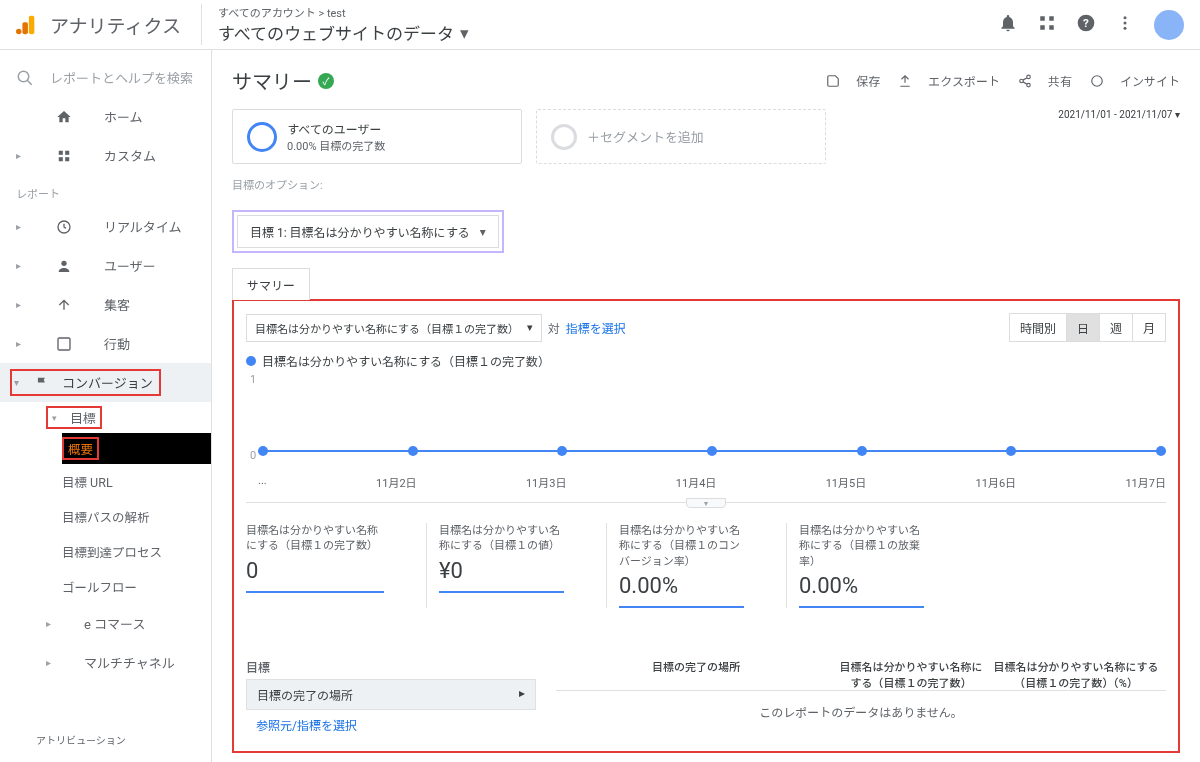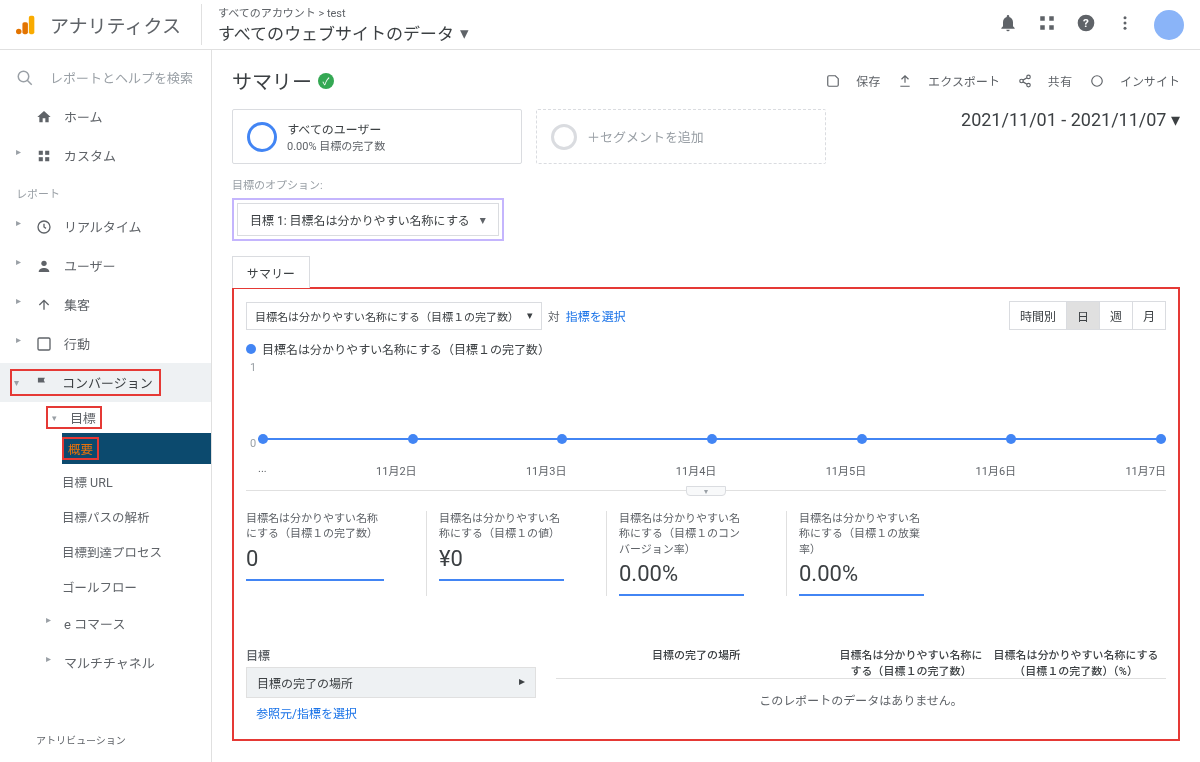--- a/index.html
+++ b/index.html
@@ -14,48 +14,48 @@
 .hdr-title { font-size: 17px; color: #3c4043; display: flex; align-items: center; }
 .hdr-right { display: flex; align-items: center; gap: 20px; }
 .hdr-icon { color: #5f6368; cursor: pointer; }
 .avatar { width: 30px; height: 30px; border-radius: 50%; background: #8ab4f8; }
 
 
 .layout { display: flex; height: calc(762px - 50px); }
 .sidebar { width: 212px; border-right: 1px solid #e0e0e0; overflow-y: auto; padding-top: 8px; }
 .sb-search { display: flex; align-items: center; padding: 10px 16px; color: #9aa0a6; }
 .sb-search svg { margin-right: 16px; }
-.sb-item { display: flex; padding: 10px 16px; color: #5f6368; cursor: pointer; font-size: 13px; }
+.sb-item { display: flex; align-items: center; padding: 10px 16px; color: #5f6368; cursor: pointer; font-size: 13px; gap: 20px; }
 .sb-item .chev { width: 12px; margin-right: 6px; color: #9aa0a6; font-size: 10px; }
 .sb-item .ico { width: 20px; margin-right: 10px; display: flex; align-items: center; justify-content: center; }
 .sb-section-label { font-size: 11px; color: #9aa0a6; padding: 10px 16px 6px; }
 .sb-item.active { background: #eef1f3; color: #3c4043; }
 .sb-sub { padding-left: 46px; }
 .sb-sub .sb-item { padding-left: 0; }
 .sb-sub2 { padding-left: 62px; }
 .sb-sub2 .sb-item { padding: 8px 0; font-size: 12.5px; }
-.sb-link-active { color: #e8710a; background: #0c4a6e; }
+.sb-link-active { color: #e8710a; background: #000000; }
 .box-hl-inner { border: 2px solid #e53935; padding: 0 4px; display: inline-flex; align-items: center; }
 
 .main { flex: 1; padding: 16px 20px; overflow: auto; }
 .page-head { display: flex; align-items: center; justify-content: space-between; margin-bottom: 14px; }
 .page-title { font-size: 20px; display: flex; align-items: center; gap: 6px; }
 .badge-ok { width: 16px; height: 16px; background: #34a853; border-radius: 50%; display: inline-flex; align-items: center; justify-content: center; color: #fff; font-size: 10px; }
 .page-actions { display: flex; gap: 18px; font-size: 12px; color: #5f6368; }
 .page-actions .act { display: flex; align-items: center; gap: 16px; cursor: pointer; }
 
 .seg-row { display: flex; gap: 14px; margin-bottom: 12px; }
 .seg-box { border: 1px solid #dadce0; border-radius: 2px; padding: 10px 14px; display: flex; align-items: center; gap: 10px; min-width: 290px; min-height: 50px; }
 .seg-circle { width: 30px; height: 30px; border: 3px solid #4285f4; border-radius: 50%; }
 .seg-circle.gray { border-color: #dadce0; width: 26px; height: 26px; }
 .seg-text { font-size: 12px; }
 .seg-sub { font-size: 11px; color: #5f6368; }
 .seg-add { color: #9aa0a6; font-size: 13px; }
 
-.goal-opt-label { font-size: 11px; color: #9aa0a6; margin-bottom: 6px; }
+.goal-opt-label { font-size: 11px; color: #9aa0a6; margin-bottom: 18px; }
 .goal-opt-box { border: 2px solid #c4b5fd; display: inline-block; padding: 3px; }
 .goal-select { border: 1px solid #dadce0; padding: 7px 12px; font-size: 12px; display: inline-flex; align-items: center; cursor: pointer; }
 
 .tabs { margin-top: 14px; }
 .tab { display: inline-block; border: 1px solid #dadce0; border-bottom: none; padding: 7px 14px; font-size: 12px; background: #fff; position: relative; top: 1px; }
 
 .chart-box { border: 2px solid #e53935; padding: 12px; }
 .chart-top { display: flex; justify-content: space-between; align-items: center; margin-bottom: 10px; }
 .metric-sel { border: 1px solid #dadce0; padding: 5px 8px; font-size: 11px; display: inline-flex; align-items: center; cursor: pointer; }
 .vs-label { font-size: 12px; color: #5f6368; margin: 0 6px; }
@@ -300,21 +300,21 @@
         <div>
             <div class="seg-text">すべてのユーザー</div>
             <div class="seg-sub">0.00% 目標の完了数</div>
           </div>
       </div>
       <div class="seg-box" style="border-style:dashed;">
         <div class="seg-circle gray"></div>
         <div class="seg-add">＋セグメントを追加</div>
       </div>
       <div style="flex:1;"></div>
-      <div style="font-size:18px;color:#3c4043;white-space:nowrap;align-self:flex-start;text-align:center;"><span>2021/11/01 - 2021/11/07</span> ▾</div>
+      <div style="font-size:10px;color:#3c4043;white-space:nowrap;align-self:flex-start;text-align:center;"><span>2021/11/01 - 2021/11/07</span> ▾</div>
     </div>
 
     <div class="goal-opt-label">目標のオプション:</div>
     <div class="goal-opt-box">
       <div class="goal-select">
           <span>目標 1: 目標名は分かりやすい名称にする</span>
           <span style="margin-left:10px;color:#5f6368;">▾</span>
         </div>
     </div>
 

